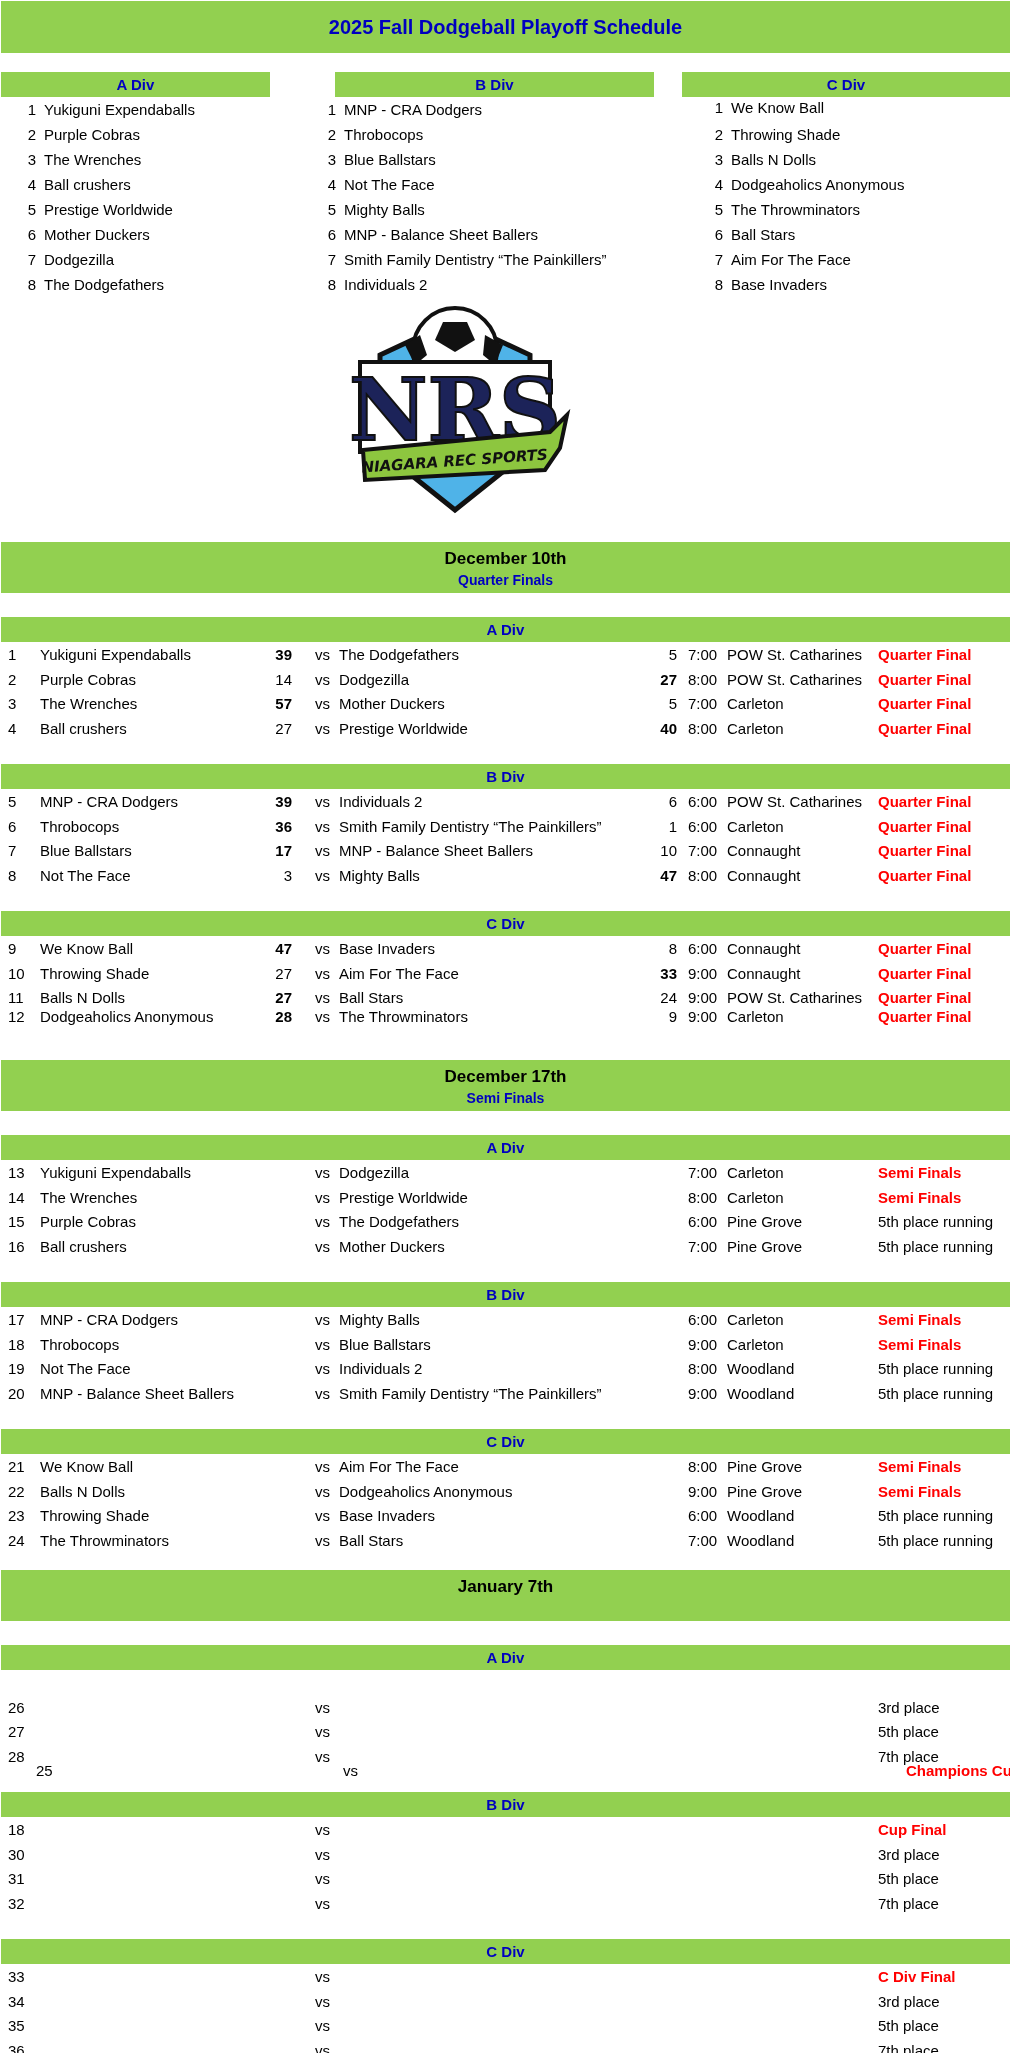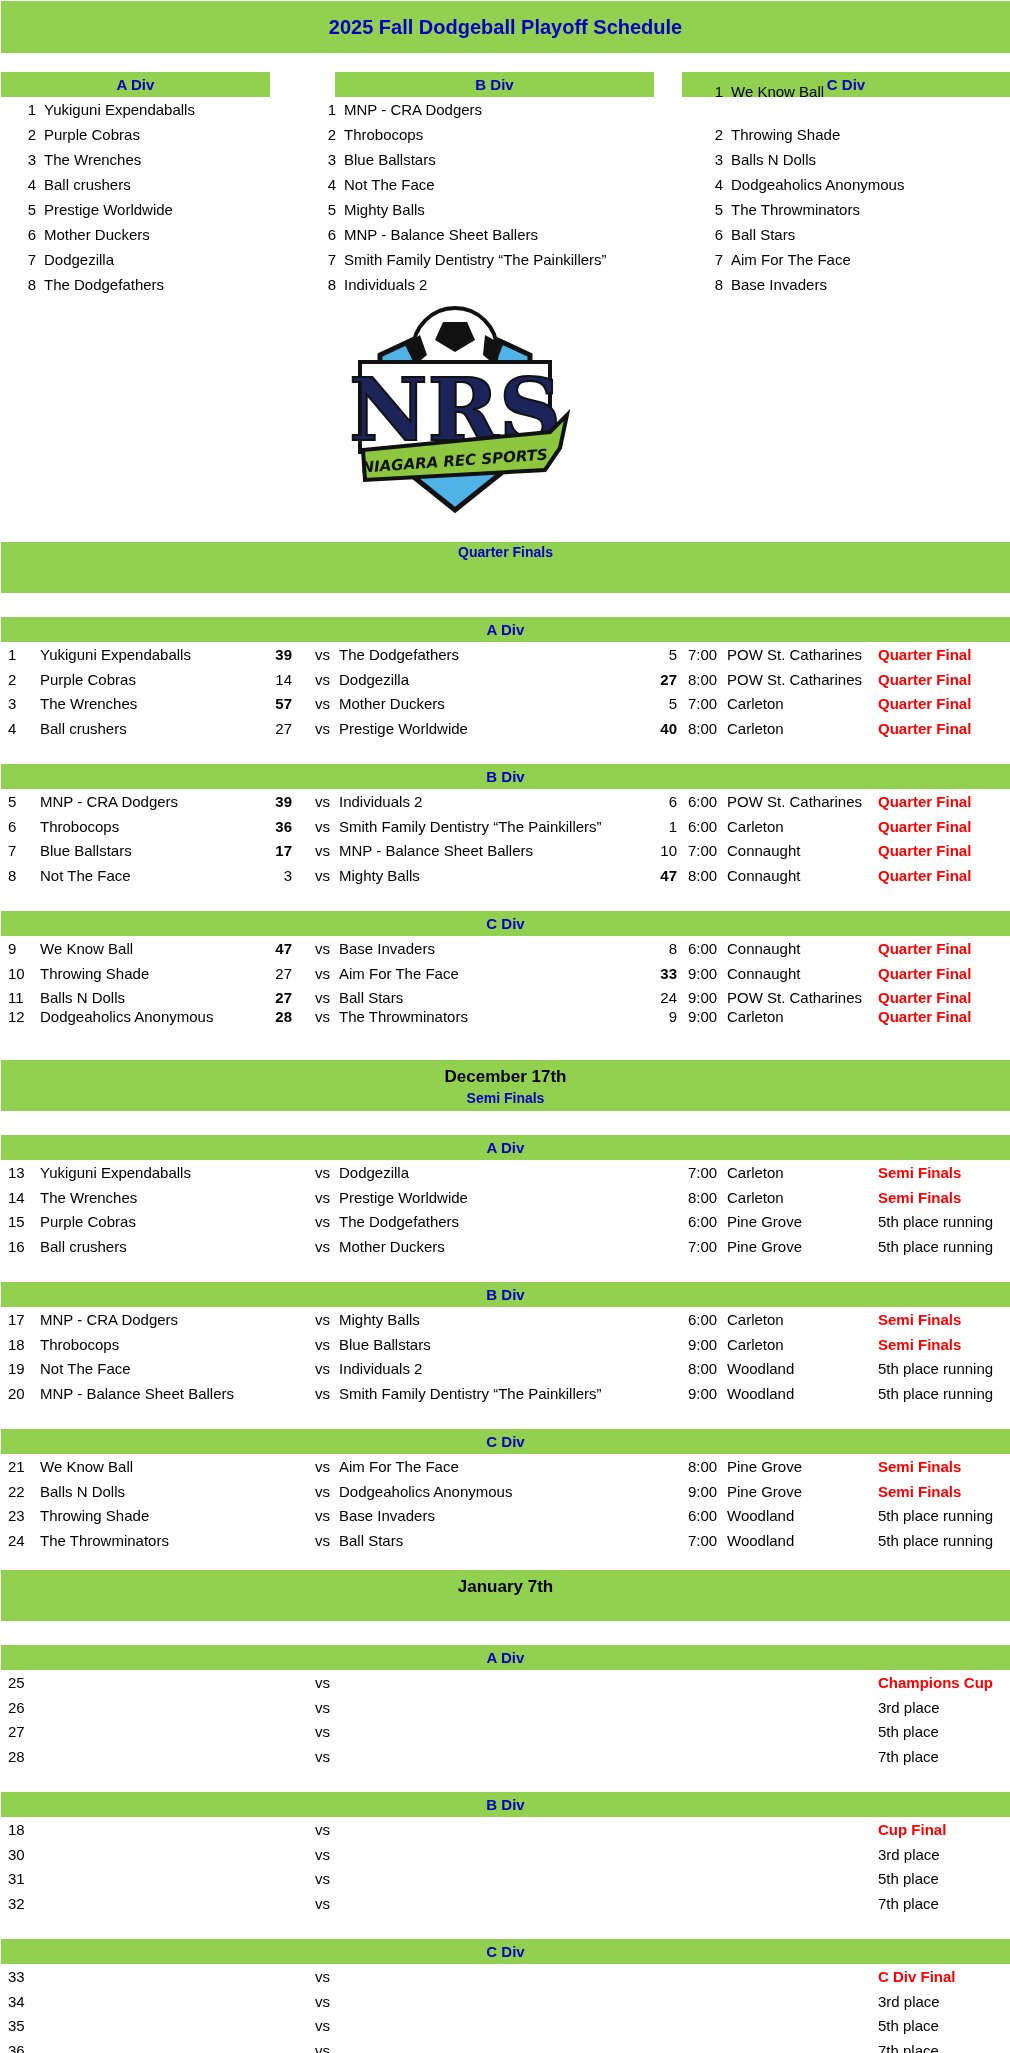--- a/index.html
+++ b/index.html
@@ -46,21 +46,21 @@
     <div class="divhdr" style="left:335px;width:319px;">B Div</div>
     <div class="seed" style="left:322px;top:97px;"><span class="n">1</span><span>MNP - CRA Dodgers</span></div>
     <div class="seed" style="left:322px;top:122px;"><span class="n">2</span><span>Throbocops</span></div>
     <div class="seed" style="left:322px;top:147px;"><span class="n">3</span><span>Blue Ballstars</span></div>
     <div class="seed" style="left:322px;top:172px;"><span class="n">4</span><span>Not The Face</span></div>
     <div class="seed" style="left:322px;top:197px;"><span class="n">5</span><span>Mighty Balls</span></div>
     <div class="seed" style="left:322px;top:222px;"><span class="n">6</span><span>MNP - Balance Sheet Ballers</span></div>
     <div class="seed" style="left:322px;top:247px;"><span class="n">7</span><span>Smith Family Dentistry “The Painkillers”</span></div>
     <div class="seed" style="left:322px;top:272px;"><span class="n">8</span><span>Individuals 2</span></div>
     <div class="divhdr" style="left:682px;width:328px;">C Div</div>
-    <div class="seed" style="left:709px;top:79px;"><span class="n">1</span><span>We Know Ball</span></div>
+    <div class="seed" style="left:709px;top:95px;"><span class="n">1</span><span>We Know Ball</span></div>
     <div class="seed" style="left:709px;top:122px;"><span class="n">2</span><span>Throwing Shade</span></div>
     <div class="seed" style="left:709px;top:147px;"><span class="n">3</span><span>Balls N Dolls</span></div>
     <div class="seed" style="left:709px;top:172px;"><span class="n">4</span><span>Dodgeaholics Anonymous</span></div>
     <div class="seed" style="left:709px;top:197px;"><span class="n">5</span><span>The Throwminators</span></div>
     <div class="seed" style="left:709px;top:222px;"><span class="n">6</span><span>Ball Stars</span></div>
     <div class="seed" style="left:709px;top:247px;"><span class="n">7</span><span>Aim For The Face</span></div>
     <div class="seed" style="left:709px;top:272px;"><span class="n">8</span><span>Base Invaders</span></div>
   </div>
 
 <div class="logo">
@@ -72,20 +72,21 @@
     <polygon points="150,35 168,45 160,65 148,55" fill="#111"></polygon>
     <rect x="25" y="62" width="190" height="90" fill="#fff" stroke="#111" stroke-width="4"></rect>
     <text x="120" y="140" text-anchor="middle" font-family="DejaVu Serif, serif" font-weight="bold" font-size="86" fill="#1C2359" stroke="#111" stroke-width="2">NRS</text>
     <path d="M28,150 L215,132 L232,115 L225,148 L210,170 L30,180 Z" fill="#8DC63F" stroke="#111" stroke-width="4"></path>
     <text x="120" y="166" text-anchor="middle" font-family="DejaVu Sans, sans-serif" font-weight="bold" font-style="italic" font-size="15" fill="#111" transform="rotate(-4 120 166)">NIAGARA REC SPORTS</text>
   </svg>
 </div>
 
 <div id="schedule">
     <div class="datehdr" style="top:542px;">
+      <div class="d">December 10th</div>
       <div class="r">Quarter Finals</div>
     </div>
     <div class="sechdr" style="top:617px;">A Div</div>
     <div class="row" style="top:643px;">
       <span class="c-num">1</span>
       <span class="c-t1">Yukiguni Expendaballs</span>
       <span class="c-s1 b">39</span>
       <span class="c-vs">vs</span>
       <span class="c-t2">The Dodgefathers</span>
       <span class="c-s2">5</span>
@@ -328,21 +329,21 @@
       <span class="c-vs">vs</span>
       <span class="c-t2">Ball Stars</span>
       <span class="c-time">7:00</span>
       <span class="c-loc">Woodland</span>
       <span class="c-lbl">5th place running</span>
     </div>
     <div class="datehdr" style="top:1570px;">
       <div class="d">January 7th</div>
     </div>
     <div class="sechdr" style="top:1645px;">A Div</div>
-    <div class="row" style="top:1671px;">
+    <div class="row" style="top:1759px;margin-left:28px;">
       <span class="c-num">25</span>
       <span class="c-vs">vs</span>
       <span class="c-lbl red">Champions Cup</span>
     </div>
     <div class="row" style="top:1695.5px;">
       <span class="c-num">26</span>
       <span class="c-vs">vs</span>
       <span class="c-lbl">3rd place</span>
     </div>
     <div class="row" style="top:1720px;">

